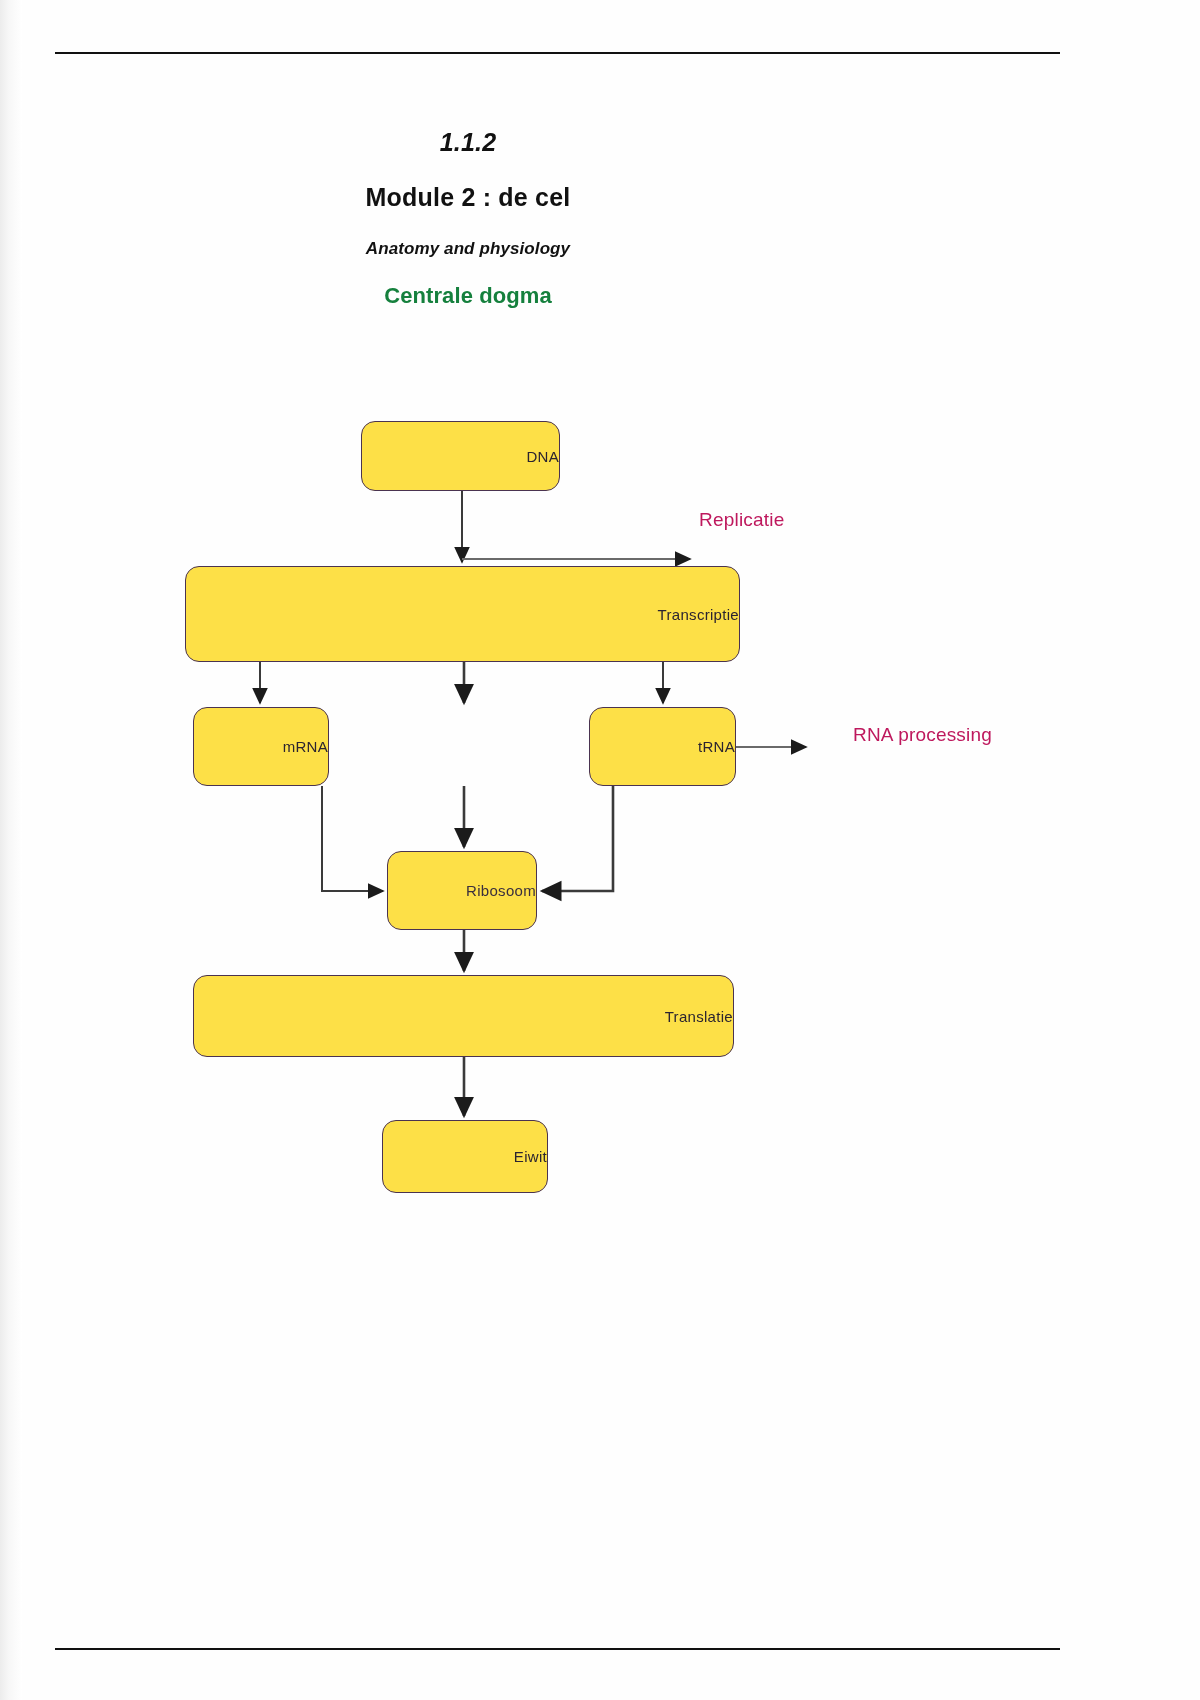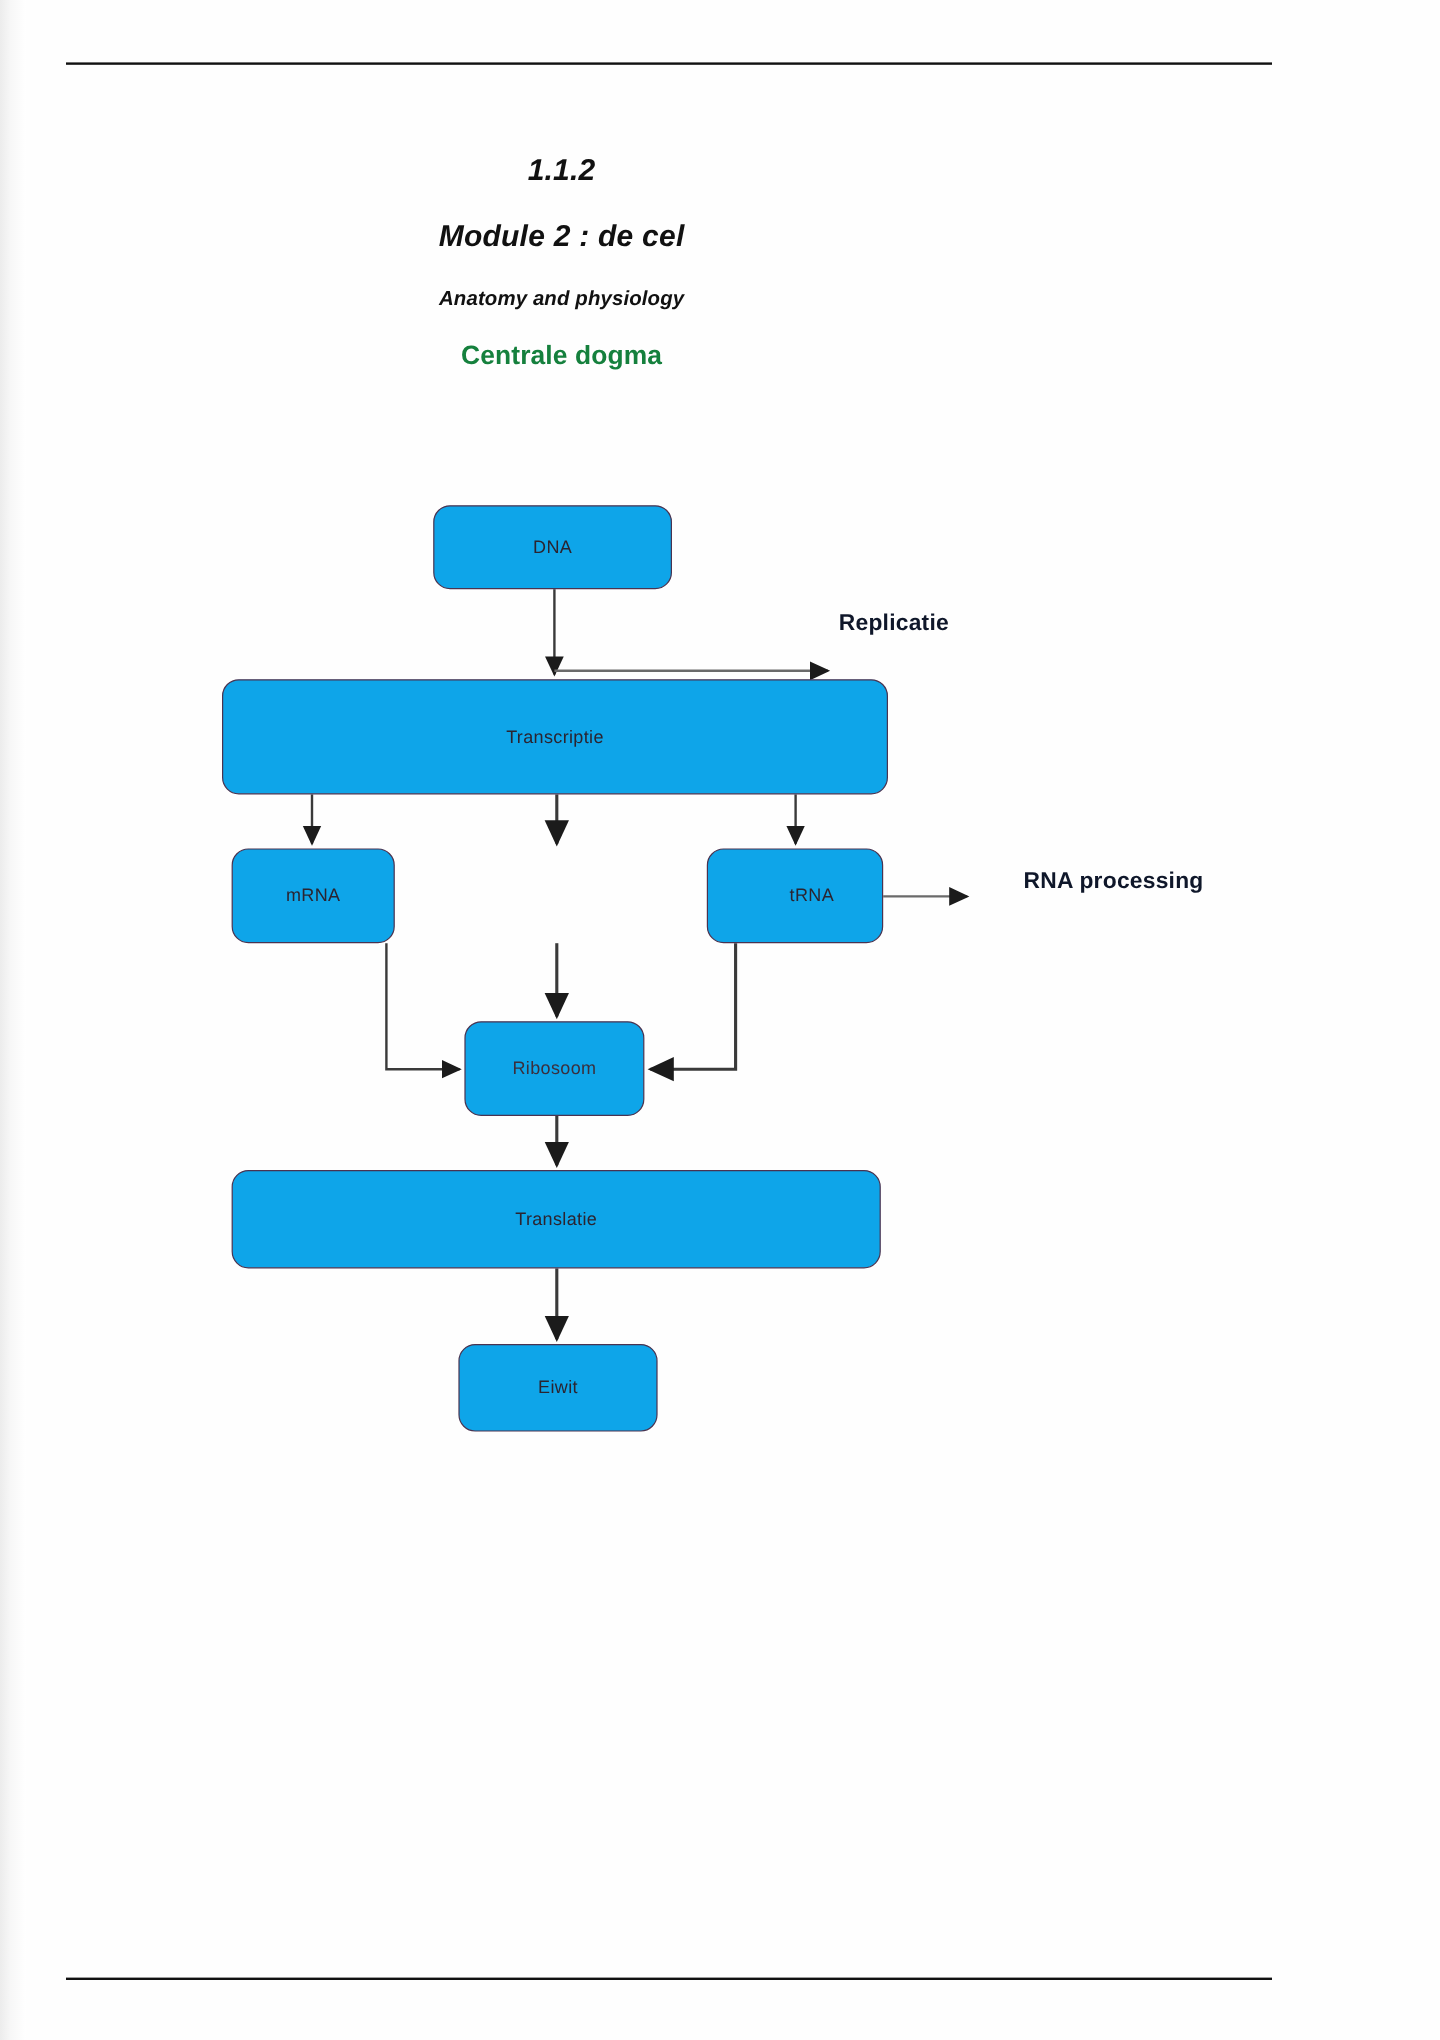--- a/index.html
+++ b/index.html
@@ -20,49 +20,48 @@
   }
   .rule.top{top:52px;}
   .rule.bottom{top:1648px;}
 
   .heading-block{position:absolute;left:118px;top:130px;width:700px;text-align:center;}
   .h-num{
     font-size:25px;font-weight:700;font-style:italic;color:#111;
     letter-spacing:.2px;margin:0 0 30px 0;line-height:1;
   }
   .h-title{
-    font-size:25px;font-weight:700;font-style:italic;color:#111;
+    font-size:25px;font-weight:700;color:#111;
     margin:0 0 30px 0;line-height:1;letter-spacing:.2px;
   }
   .h-sub{
     font-size:17px;font-weight:700;font-style:italic;color:#111;
     margin:0 0 28px 0;line-height:1;letter-spacing:.1px;
   }
   .h-sub2{
     font-size:22px;font-weight:700;color:#15803d;
     margin:0;line-height:1;letter-spacing:.1px;
   }
 
   .diagram{position:absolute;left:0;top:0;width:1200px;height:1700px;}
   .node{
     position:absolute;
-    background:#0ea5e9;
+    background:#fde047;
     border:1.6px solid #4a3350;
     border-radius:14px;
     box-sizing:border-box;
-    display:flex;align-items:center;justify-content:center;
+    display:flex;align-items:center;justify-content:flex-end;
     color:#2b2430;
     font-size:15px;
     letter-spacing:.3px;
   }
   .node.blurtext{color:#3a2f3d;}
   .side-label{
-    position:absolute;color:#0f172a;font-size:19px;letter-spacing:.2px;
+    position:absolute;color:#be185d;font-size:19px;letter-spacing:.2px;
     white-space:nowrap;
-    font-weight:bold;
   }
   svg.lines{position:absolute;left:0;top:0;width:1200px;height:1700px;}
 </style>
 </head>
 <body>
 
 <div class="page">
   <div class="edge-shadow"></div>
 
   <div class="rule top"></div>

